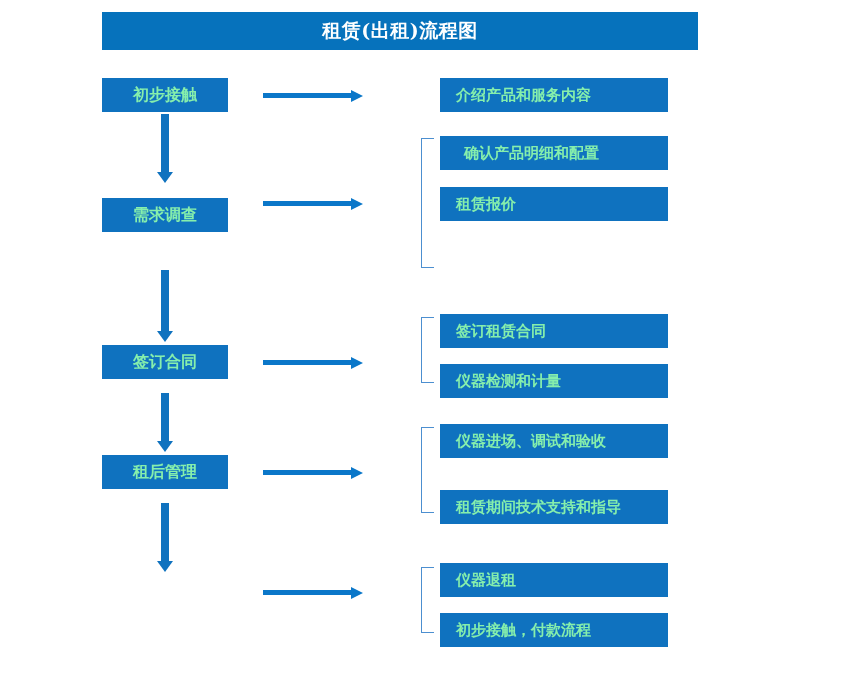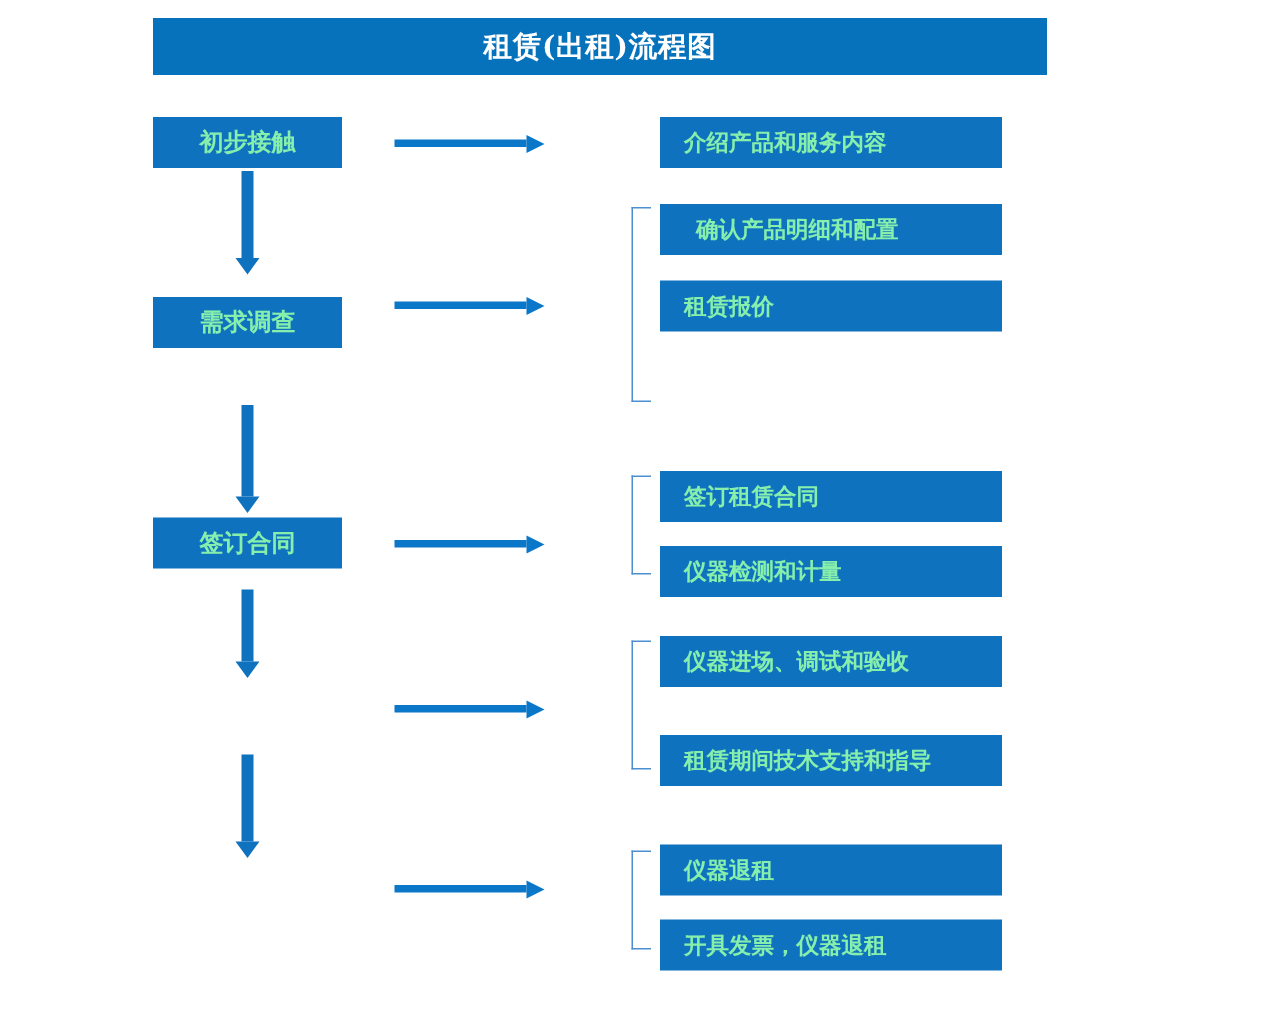--- a/index.html
+++ b/index.html
@@ -150,20 +150,23 @@
 
   <div class="node stage" style="top:78px;">
     <span class="node-text">初步接触</span>
   </div>
   <div class="node stage" style="top:198px;">
     <span class="node-text">需求调查</span>
   </div>
   <div class="node stage" style="top:345px;">
     <span class="node-text">签订合同</span>
   </div>
+  <div class="node stage" style="top:455px;">
+    <span class="node-text">租后管理</span>
+  </div>
 
   <div class="v-arrow" style="top:114px; height:70px;">
     <div class="shaft" style="height:58px;"></div>
     <div class="head" style="top:58px;"></div>
   </div>
 
   <div class="v-arrow" style="top:270px; height:73px;">
     <div class="shaft" style="height:61px;"></div>
     <div class="head" style="top:61px;"></div>
   </div>
@@ -222,16 +225,16 @@
   <div class="node detail" style="top:364px;">
     <span class="node-text">仪器检测和计量</span>
   </div>
   <div class="node detail" style="top:490px;">
     <span class="node-text">租赁期间技术支持和指导</span>
   </div>
   <div class="node detail" style="top:563px;text-align:center;">
     <span class="node-text">仪器退租</span>
   </div>
   <div class="node detail" style="top:613px;">
-    <span class="node-text">开具发票，仪器退租</span>
+    <span class="node-text">初步接触，付款流程</span>
   </div>
 
 </div>
 
 </body></html>

